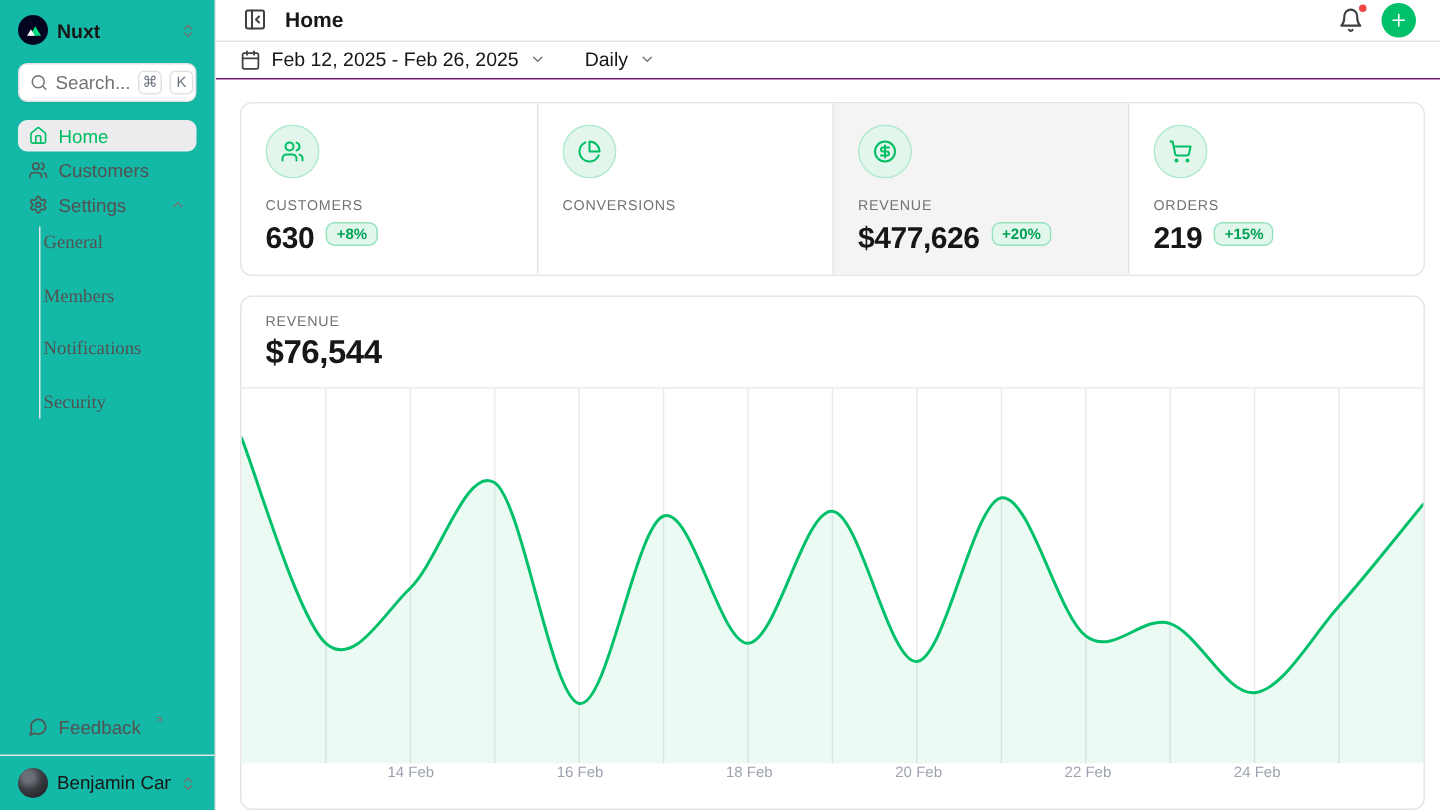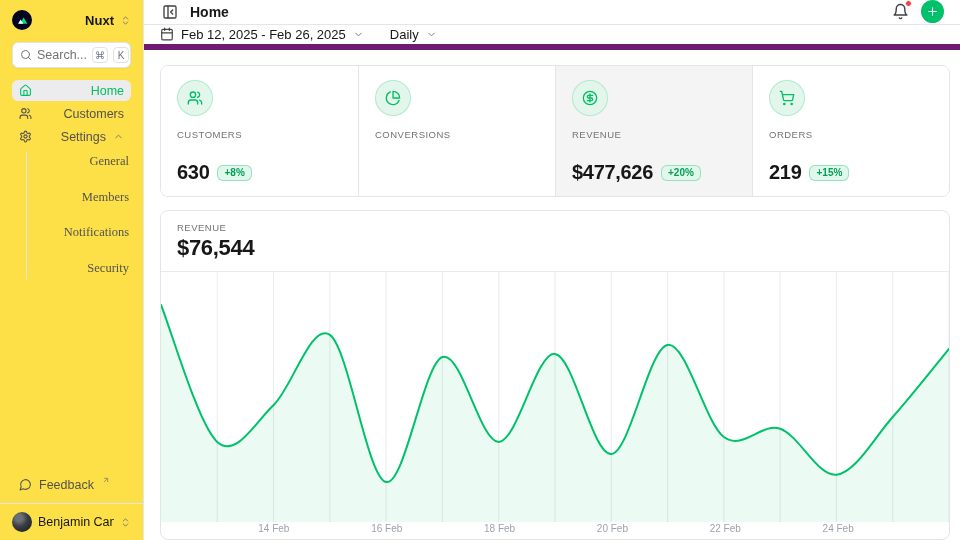--- a/index.html
+++ b/index.html
@@ -6,22 +6,22 @@
   html,body { width:960px; height:540px; overflow:hidden; }
   body {
     font-family:"Liberation Sans","DejaVu Sans",sans-serif;
     background:#fff; color:#171717; font-size:13px;
     display:flex;
   }
   svg.ic { display:block; fill:none; stroke:currentColor; stroke-width:2; stroke-linecap:round; stroke-linejoin:round; }
 
   
   .sidebar {
-    width:144px; min-width:144px; height:540px; background:#fde047;
-    border-right:1px solid #E5E5E5; display:flex; flex-direction:column;text-align:right;
+    width:144px; min-width:144px; height:540px; background:#14b8a6;
+    border-right:1px solid #E5E5E5; display:flex; flex-direction:column;
   }
   .sb-header { display:flex; align-items:center; gap:6px; padding:10px 12px 12px; cursor:pointer; }
   .nuxt-logo { width:20px; height:20px; border-radius:50%; background:#020420; display:flex; align-items:center; justify-content:center; flex:none; }
   .sb-header .team-name { font-weight:700; font-size:13px; flex:1; }
   .muted-ic { color:#737373; }
   .search-box {
     margin:0 12px 12px; height:26px; background:#fff; border:1px solid #E2E2E4;
     border-radius:6px; display:flex; align-items:center; gap:5px; padding:0 5px 0 7px;
     box-shadow:0 1px 2px rgba(0,0,0,.04); cursor:text; color:#737373;
   }
@@ -60,53 +60,53 @@
   .topbar { height:40px; border-bottom:1px solid #E5E5E5; display:flex; align-items:center; gap:10px; padding:0 16px; background:#fff; }
   .icon-btn { background:none; border:none; color:#404040; cursor:pointer; display:flex; align-items:center; justify-content:center; padding:2px; }
   .page-title { font-weight:700; font-size:14px; }
   .topbar .spacer { flex:1; }
   .bell-wrap { position:relative; }
   .bell-dot { position:absolute; top:-1px; right:-1px; width:7px; height:7px; border-radius:50%; background:#EF4444; border:1.5px solid #fff; }
   .plus-btn {
     width:23px; height:23px; border-radius:50%; background:#00C16A; border:none; color:#fff;
     display:flex; align-items:center; justify-content:center; cursor:pointer;
   }
-  .filterbar { height:37px; border-bottom:6px solid #701a75; display:flex; align-items:center; gap:26px; padding:0 16px; background:#fff; }
+  .filterbar { height:37px; border-bottom:1px solid #701a75; display:flex; align-items:center; gap:26px; padding:0 16px; background:#fff; }
   .filter-btn { display:flex; align-items:center; gap:7px; background:none; border:none; cursor:pointer; font-size:13px; font-weight:500; color:#171717; font-family:inherit; }
   .filter-btn .cal { color:#404040; }
   .filter-btn .chev { color:#737373; }
 
   .content { padding:15px 10px 0 16px; }
 
   
   .stats { display:grid; grid-template-columns:repeat(4,1fr); border:1px solid #E5E5E5; border-radius:8px; overflow:hidden; background:#fff; }
   .stat-card { padding:14px 16px 12px; cursor:pointer; background:#fff; }
   .stat-card + .stat-card { border-left:1px solid #E5E5E5; }
   .stat-card.selected { background:#F4F4F5; }
   .stat-icon {
     width:36px; height:36px; border-radius:50%; background:#E3F6EC;
     box-shadow:inset 0 0 0 1px rgba(0,193,106,.22);
     display:flex; align-items:center; justify-content:center; color:#00BE62;
   }
   .stat-label { margin-top:13px; font-size:9.5px; letter-spacing:.5px; color:#737373; font-weight:500; }
-  .stat-value-row { margin-top:21px; display:flex; align-items:center; gap:8px; }
+  .stat-value-row { margin-top:5px; display:flex; align-items:flex-start; gap:8px; }
   .stat-value { font-size:20px; font-weight:700; letter-spacing:-.3px; }
   .delta-badge {
     font-size:10px; font-weight:600; color:#00A155; background:#E2F7EC;
     box-shadow:inset 0 0 0 1px rgba(0,193,106,.35); border-radius:6px; padding:2.5px 7px;
   }
 
   
   .chart-card { margin-top:13px; border:1px solid #E5E5E5; border-radius:8px; background:#fff; overflow:hidden; }
   .chart-head { padding:11px 16px 10px; border-bottom:1px solid #EBEBEB; }
   .chart-label { font-size:9.5px; letter-spacing:.5px; color:#737373; font-weight:500; }
   .chart-value { font-size:22px; font-weight:700; letter-spacing:-.3px; margin-top:2px; }
   .plot-wrap { position:relative; height:250px; }
   .plot-wrap svg { display:block; width:100%; height:250px; }
-  .x-axis { position:relative; height:17px; }
+  .x-axis { position:relative; height:30px; }
   .x-axis .tick { position:absolute; top:1px; transform:translateX(-50%); font-size:10px; color:#9CA3AF; white-space:nowrap; }
 </style>
 </head>
 <body>
 
 <aside class="sidebar">
 
   <div class="sb-header">
     <span class="nuxt-logo">
       <svg width="13" height="13" viewBox="0 0 24 24">

